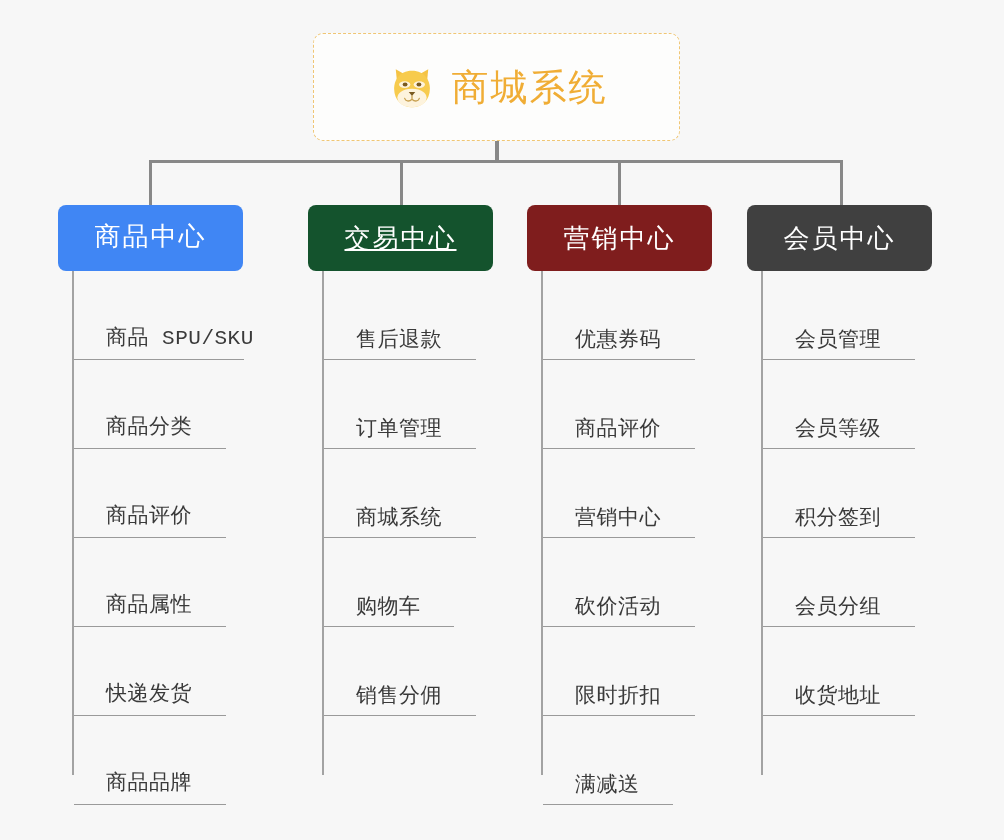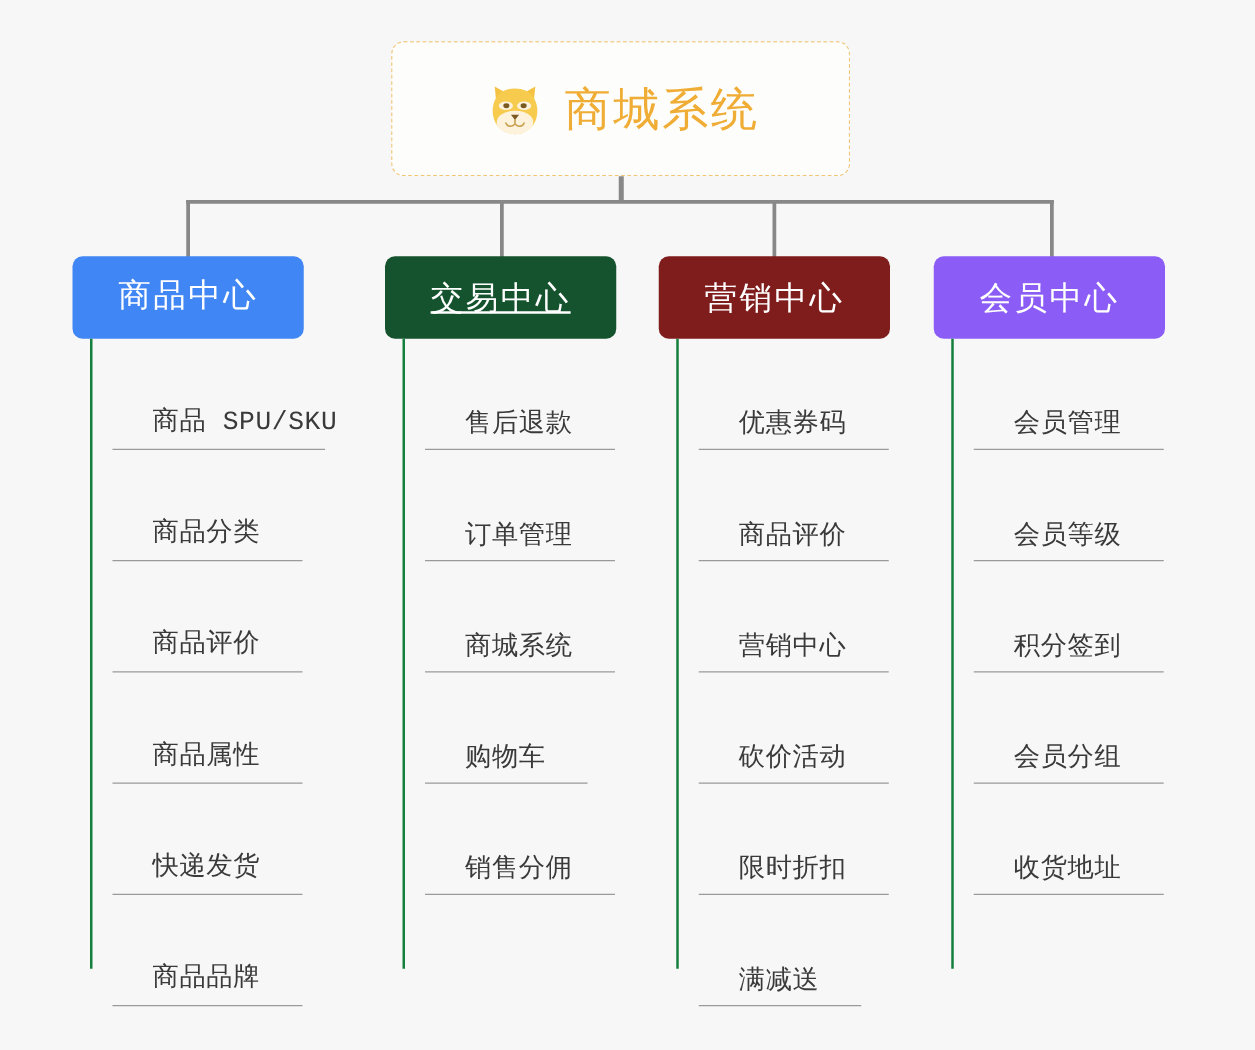--- a/index.html
+++ b/index.html
@@ -81,22 +81,22 @@
     font-size: 26px;
     letter-spacing: 2px;
     line-height: 1;
     white-space: nowrap;
   }
 
   
   .leaf-list {
     position: relative;
     margin-left: 14px;
-    padding-left: 16px;
-    border-left: 2px solid #15803d;
+    padding-left: 0;
+    border-left: 2px solid #a3a3a3;
     margin-top: 0;
     height: 504px;
   }
   .leaf-item {
     position: relative;
     height: 89px;
     display: flex;
     align-items: flex-end;
     padding-left: 32px;
     padding-bottom: 4px;
@@ -244,21 +244,21 @@
         <span class="leaf-rule rule-w2"></span>
       </div>
       <div class="leaf-item">
         <span class="leaf-label">满减送</span>
         <span class="leaf-rule rule-w3"></span>
       </div>
     </div>
   </div>
 
   <div class="column col-4">
-    <div class="cat-header" style="background:#8b5cf6;">
+    <div class="cat-header" style="background:#404040;">
       <span>会员中心</span>
     </div>
     <div class="leaf-list">
       <div class="leaf-item">
         <span class="leaf-label">会员管理</span>
         <span class="leaf-rule rule-w2"></span>
       </div>
       <div class="leaf-item">
         <span class="leaf-label">会员等级</span>
         <span class="leaf-rule rule-w2"></span>

